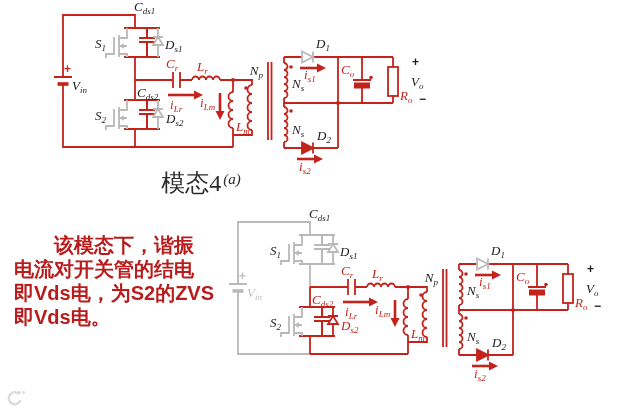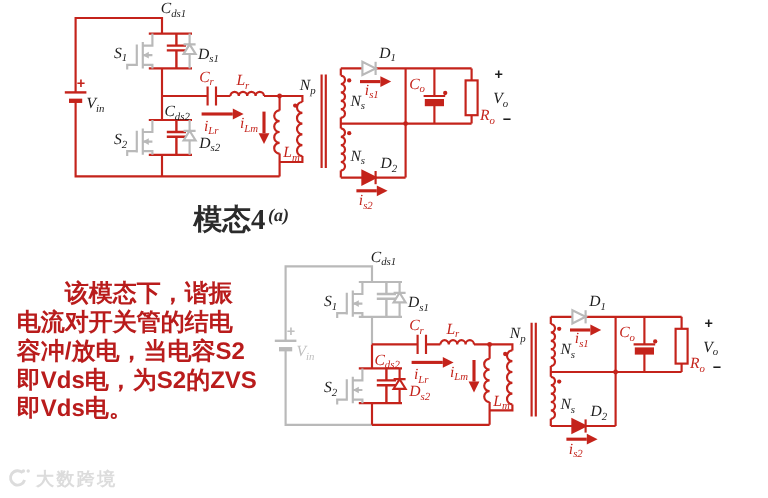--- a/index.html
+++ b/index.html
@@ -12,21 +12,21 @@
   .dot{fill:#c4231b;stroke:none;}
   .arrow{stroke:#c4231b;stroke-width:2.6;fill:none;}
   .ah{fill:#c4231b;stroke:none;}
   .lbl{font-family:"Liberation Serif","DejaVu Serif",serif;font-style:italic;
        font-size:13px;fill:#1d1d1d;}
   .sub{font-size:9px;}
   .t-red{fill:#c4231b;} .t-gray{fill:#bfbfbf;}
   .plus{font-family:"Liberation Sans","DejaVu Sans",sans-serif;font-style:normal;
         font-size:12px;font-weight:bold;}
   .cap{position:absolute;width:170px;text-align:center;
-       font-family:"Liberation Serif","DejaVu Serif",serif;font-size:24px;color:#2b2b2b;font-weight:bold;}
+       font-family:"Liberation Serif","DejaVu Serif",serif;font-size:24px;color:#2b2b2b;}
   .cap-idx{font-size:15px;font-style:italic;position:relative;top:-7px;margin-left:2px;}
   .desc{position:absolute;left:14px;top:233px;width:208px;font-size:20px;font-weight:bold;
         color:#b91c1c;line-height:24px;letter-spacing:0px;}
   .wm{position:absolute;left:6px;top:389px;display:flex;align-items:center;gap:4px;
       color:#dcdcdc;font-size:15px;font-weight:bold;letter-spacing:2px;}
 </style>
 </head>
 <body>
 
 <div id="stage">
@@ -230,27 +230,25 @@
   <text class="lbl plus" x="419" y="103">−</text>
 </svg>
 
 <div class="cap" style="left:116px;top:167px">
   <span>模态4</span><span class="cap-idx">(a)</span>
 </div>
 
 <div class="desc">
   <div>　　该模态下，谐振</div>
   <div>电流对开关管的结电</div>
-  <div>容冲/放电，当电容S2</div>
   <div>即Vds电，为S2的ZVS</div>
   <div>即Vds电。</div>
 </div>
 
 <div class="wm">
   <svg width="20" height="20" viewBox="0 0 20 20">
     <path d="M13,5 A6,6 0 1 0 14.5,11" fill="none" stroke="#dcdcdc" stroke-width="2.4"></path>
     <circle cx="13.5" cy="3.5" r="1.4" fill="#dcdcdc"></circle>
     <circle cx="17.5" cy="3.5" r="1.4" fill="#dcdcdc"></circle>
   </svg>
-  <span>大数跨境</span>
 </div>
 
 </div>
 
 </body></html>

